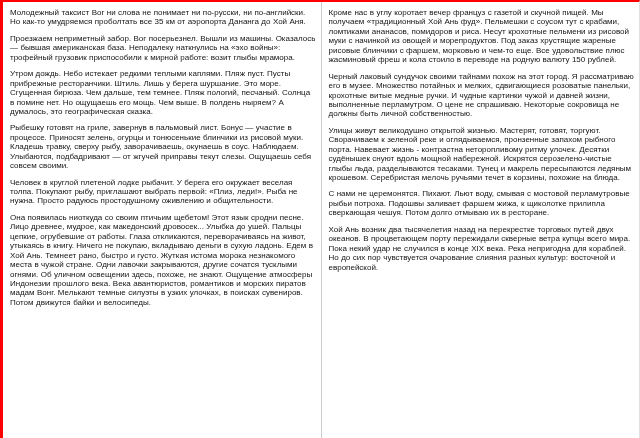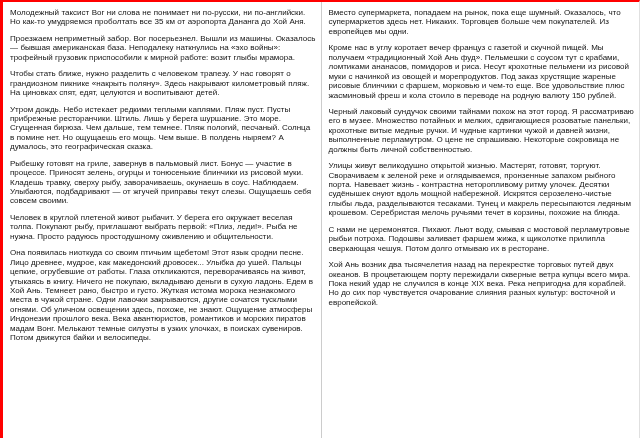--- a/index.html
+++ b/index.html
@@ -40,30 +40,28 @@
     word-spacing: 0.2px;
   }
 </style>
 </head>
 <body>
 
 <div class="page">
   <div class="col">
       <p class="para">Молодежный таксист Вог ни слова не понимает ни по-русски, ни по-английски. Но как-то умудряемся проболтать все 35 км от аэропорта Дананга до Хой Аня.</p>
       <p class="para">Проезжаем неприметный забор. Вог посерьезнел. Вышли из машины. Оказалось — бывшая американская база. Неподалеку наткнулись на «эхо войны»: трофейный грузовик приспособили к мирной работе: возит глыбы мрамора.</p>
-      <p class="para">Чтобы стать ближе, нужно разделить с человеком трапезу. У нас говорят о грандиозном пикнике «накрыть поляну». Здесь накрывают километровый пляж. На циновках спят, едят, целуются и воспитывают детей.</p>
       <p class="para">Утром дождь. Небо истекает редкими теплыми каплями. Пляж пуст. Пусты прибрежные ресторанчики. Штиль. Лишь у берега шуршание. Это море. Сгущенная бирюза. Чем дальше, тем темнее. Пляж пологий, песчаный. Солнца в помине нет. Но ощущаешь его мощь. Чем выше. В полдень ныряем? А думалось, это географическая сказка.</p>
       <p class="para">Рыбешку готовят на гриле, завернув в пальмовый лист. Бонус — участие в процессе. Приносят зелень, огурцы и тонюсенькие блинчики из рисовой муки. Кладешь травку, сверху рыбу, заворачиваешь, окунаешь в соус. Наблюдаем. Улыбаются, подбадривают — от жгучей приправы текут слезы. Ощущаешь себя совсем своими.</p>
-      <p class="para">Человек в круглой плетеной живот рыбачит. У берега его окружает веселая толпа. Покупают рыбу, приглашают выбрать первой: «Плиз, леди!». Рыба не нужна. Просто радуюсь простодушному оживлению и общительности.</p>
+      <p class="para">Человек в круглой плетеной лодке рыбачит. У берега его окружает веселая толпа. Покупают рыбу, приглашают выбрать первой: «Плиз, леди!». Рыба не нужна. Просто радуюсь простодушному оживлению и общительности.</p>
       <p class="para">Она появилась ниоткуда со своим птичьим щебетом! Этот язык сродни песне. Лицо древнее, мудрое, как македонский дровосек... Улыбка до ушей. Пальцы цепкие, огрубевшие от работы. Глаза откликаются, переворачиваясь на живот, утыкаясь в книгу. Ничего не покупаю, вкладываю деньги в сухую ладонь. Едем в Хой Ань. Темнеет рано, быстро и густо. Жуткая истома морока незнакомого места в чужой стране. Одни лавочки закрываются, другие сочатся тусклыми огнями. Об уличном освещении здесь, похоже, не знают. Ощущение атмосферы Индонезии прошлого века. Века авантюристов, романтиков и морских пиратов мадам Вонг. Мелькают темные силуэты в узких улочках, в поисках сувениров. Потом движутся байки и велосипеды.</p>
     </div>
 
   <div class="col-divider"></div>
 
   <div class="col">
-      <p class="para">Вместо супермаркета, попадаем на рынок, пока еще шумный. Оказалось, что супермаркетов здесь нет. Никаких. Торговцев больше чем покупателей. Из европейцев мы одни.</p>
       <p class="para">Кроме нас в углу коротает вечер француз с газетой и скучной пищей. Мы получаем «традиционный Хой Ань фуд». Пельмешки с соусом тут с крабами, ломтиками ананасов, помидоров и риса. Несут крохотные пельмени из рисовой муки с начинкой из овощей и морепродуктов. Под заказ хрустящие жареные рисовые блинчики с фаршем, морковью и чем-то еще. Все удовольствие плюс жасминовый фреш и кола стоило в переводе на родную валюту 150 рублей.</p>
       <p class="para">Черный лаковый сундучок своими тайнами похож на этот город. Я рассматриваю его в музее. Множество потайных и мелких, сдвигающиеся розоватые панельки, крохотные витые медные ручки. И чудные картинки чужой и давней жизни, выполненные перламутром. О цене не спрашиваю. Некоторые сокровища не должны быть личной собственностью.</p>
       <p class="para">Улицы живут великодушно открытой жизнью. Мастерят, готовят, торгуют. Сворачиваем к зеленой реке и оглядываемся, пронзенные запахом рыбного порта. Навевает жизнь - контрастна неторопливому ритму улочек. Десятки судёнышек снуют вдоль мощной набережной. Искрятся серозелено-чистые глыбы льда, разделываются тесаками. Тунец и макрель пересыпаются ледяным крошевом. Серебристая мелочь ручьями течет в корзины, похожие на блюда.</p>
       <p class="para">С нами не церемонятся. Пихают. Льют воду, смывая с мостовой перламутровые рыбьи потроха. Подошвы заливает фаршем жижа, к щиколотке прилипла сверкающая чешуя. Потом долго отмываю их в ресторане.</p>
       <p class="para">Хой Ань возник два тысячелетия назад на перекрестке торговых путей двух океанов. В процветающем порту пережидали скверные ветра купцы всего мира. Пока некий удар не случился в конце XIX века. Река непригодна для кораблей. Но до сих пор чувствуется очарование слияния разных культур: восточной и европейской.</p>
     </div>
 </div>
 
 </body></html>

